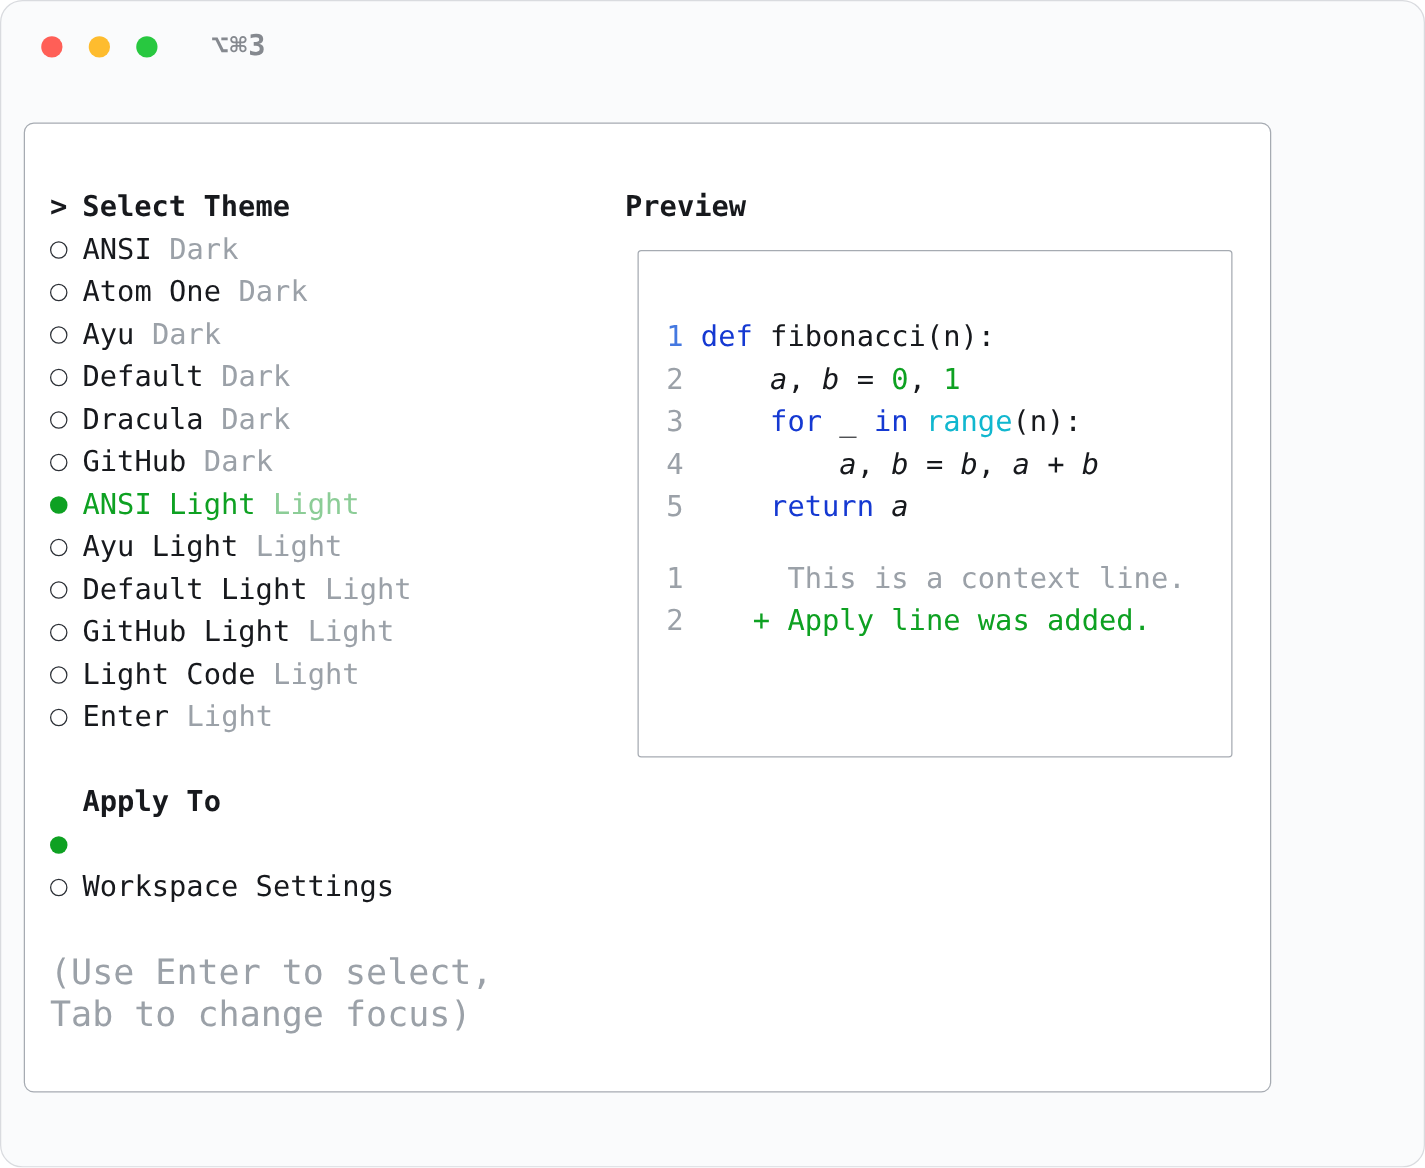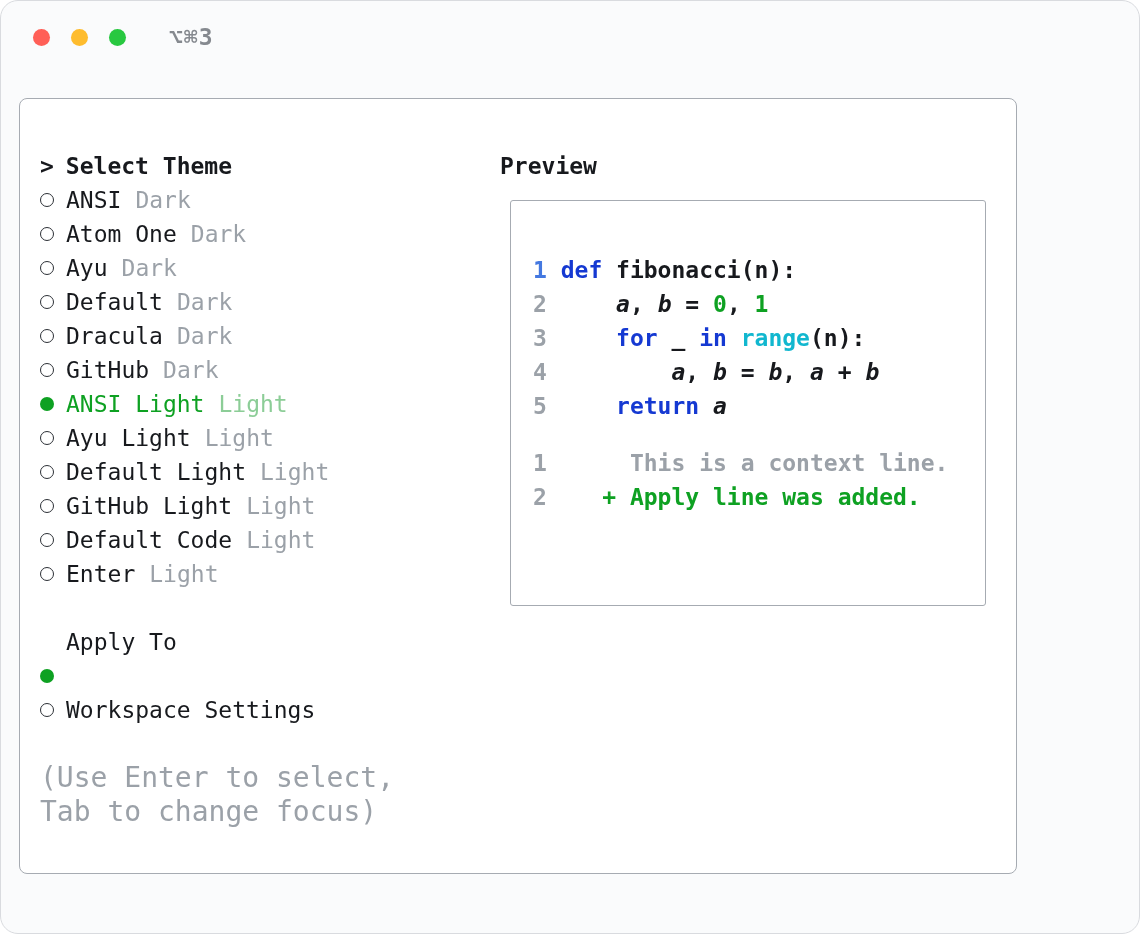--- a/index.html
+++ b/index.html
@@ -81,21 +81,21 @@
   }
   .opt-label { color: var(--fg); white-space: pre; }
   .opt-label.sel { color: var(--green); }
   .opt-suffix { color: var(--gray); margin-left: 14px; white-space: pre; }
   .opt-suffix.sel-suffix { color: var(--suffix_selected); }
 
   .apply-title {
     margin-top: 34px;
     margin-left: 26px;
     height: 34px; line-height: 34px;
-    font-size: 23px; font-weight: normal;
+    font-size: 23px; font-weight: bold;
   }
   .hint {
     margin-top: 34px;
     max-width: 420px;
     font-size: 28px;
     line-height: 34px;
     color: var(--gray);
   }
 
   
@@ -105,21 +105,20 @@
     margin-bottom: 17px;
   }
   .preview-box {
     margin-left: 10px;
     width: 476px;
     height: 406px;
     border: 1.5px solid var(--border);
     border-radius: 3px;
     padding: 52px 0 0 22px;
     overflow: hidden;
-    font-weight: bold;
   }
   .code-line {
     height: 34px; line-height: 34px;
     font-size: 23px;
     white-space: pre;
   }
   .linenum { display: inline-block; width: 1ch; margin-right: 1ch; }
   .diff-block { margin-top: 23px; }
 
   .c-fg        { color: var(--fg); }
@@ -197,21 +196,21 @@
             <span class="opt-label">Default Light</span>
             <span class="opt-suffix">Light</span>
           </div>
           <div class="option-row">
             <span class="radio"></span>
             <span class="opt-label">GitHub Light</span>
             <span class="opt-suffix">Light</span>
           </div>
           <div class="option-row">
             <span class="radio"></span>
-            <span class="opt-label">Default Code</span>
+            <span class="opt-label">Light Code</span>
             <span class="opt-suffix">Light</span>
           </div>
           <div class="option-row">
             <span class="radio"></span>
             <span class="opt-label">Enter</span>
             <span class="opt-suffix">Light</span>
           </div>
         </div>
 
       <div class="apply-title">Apply To</div>

